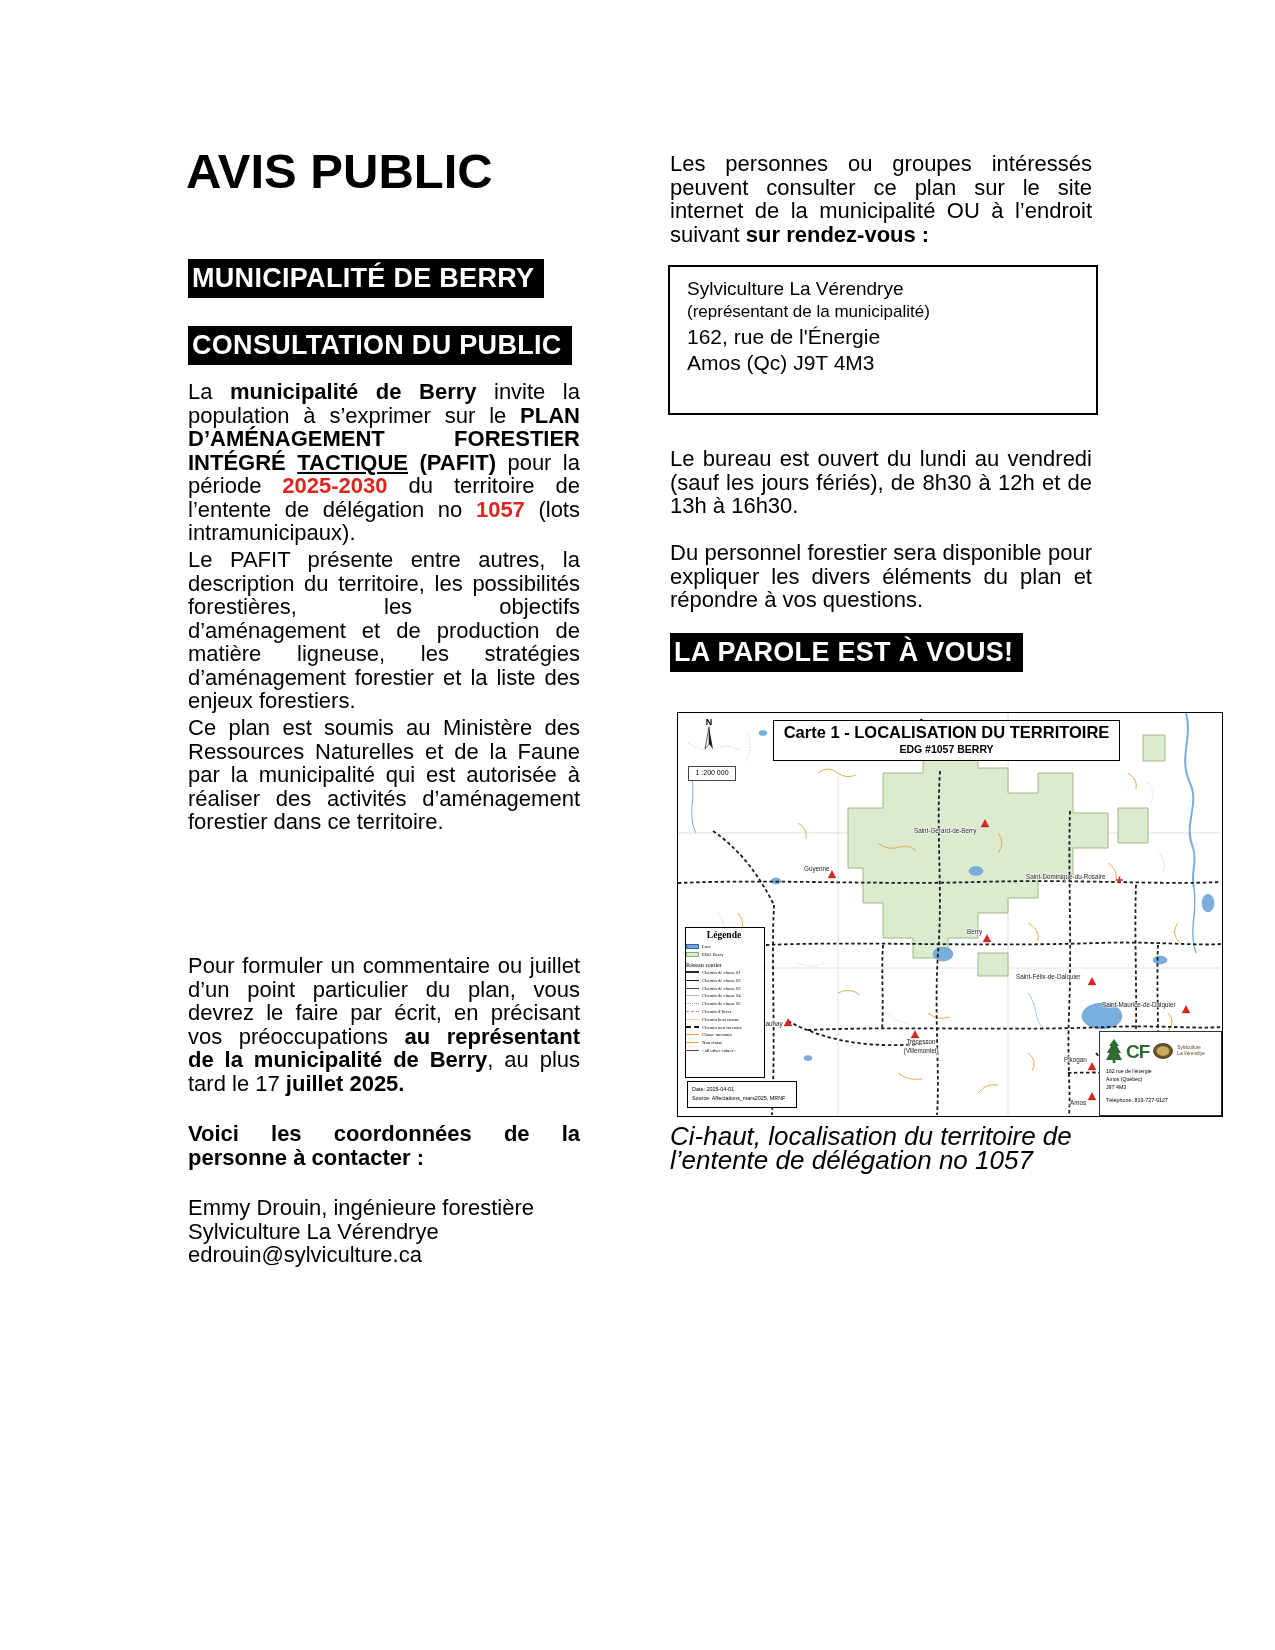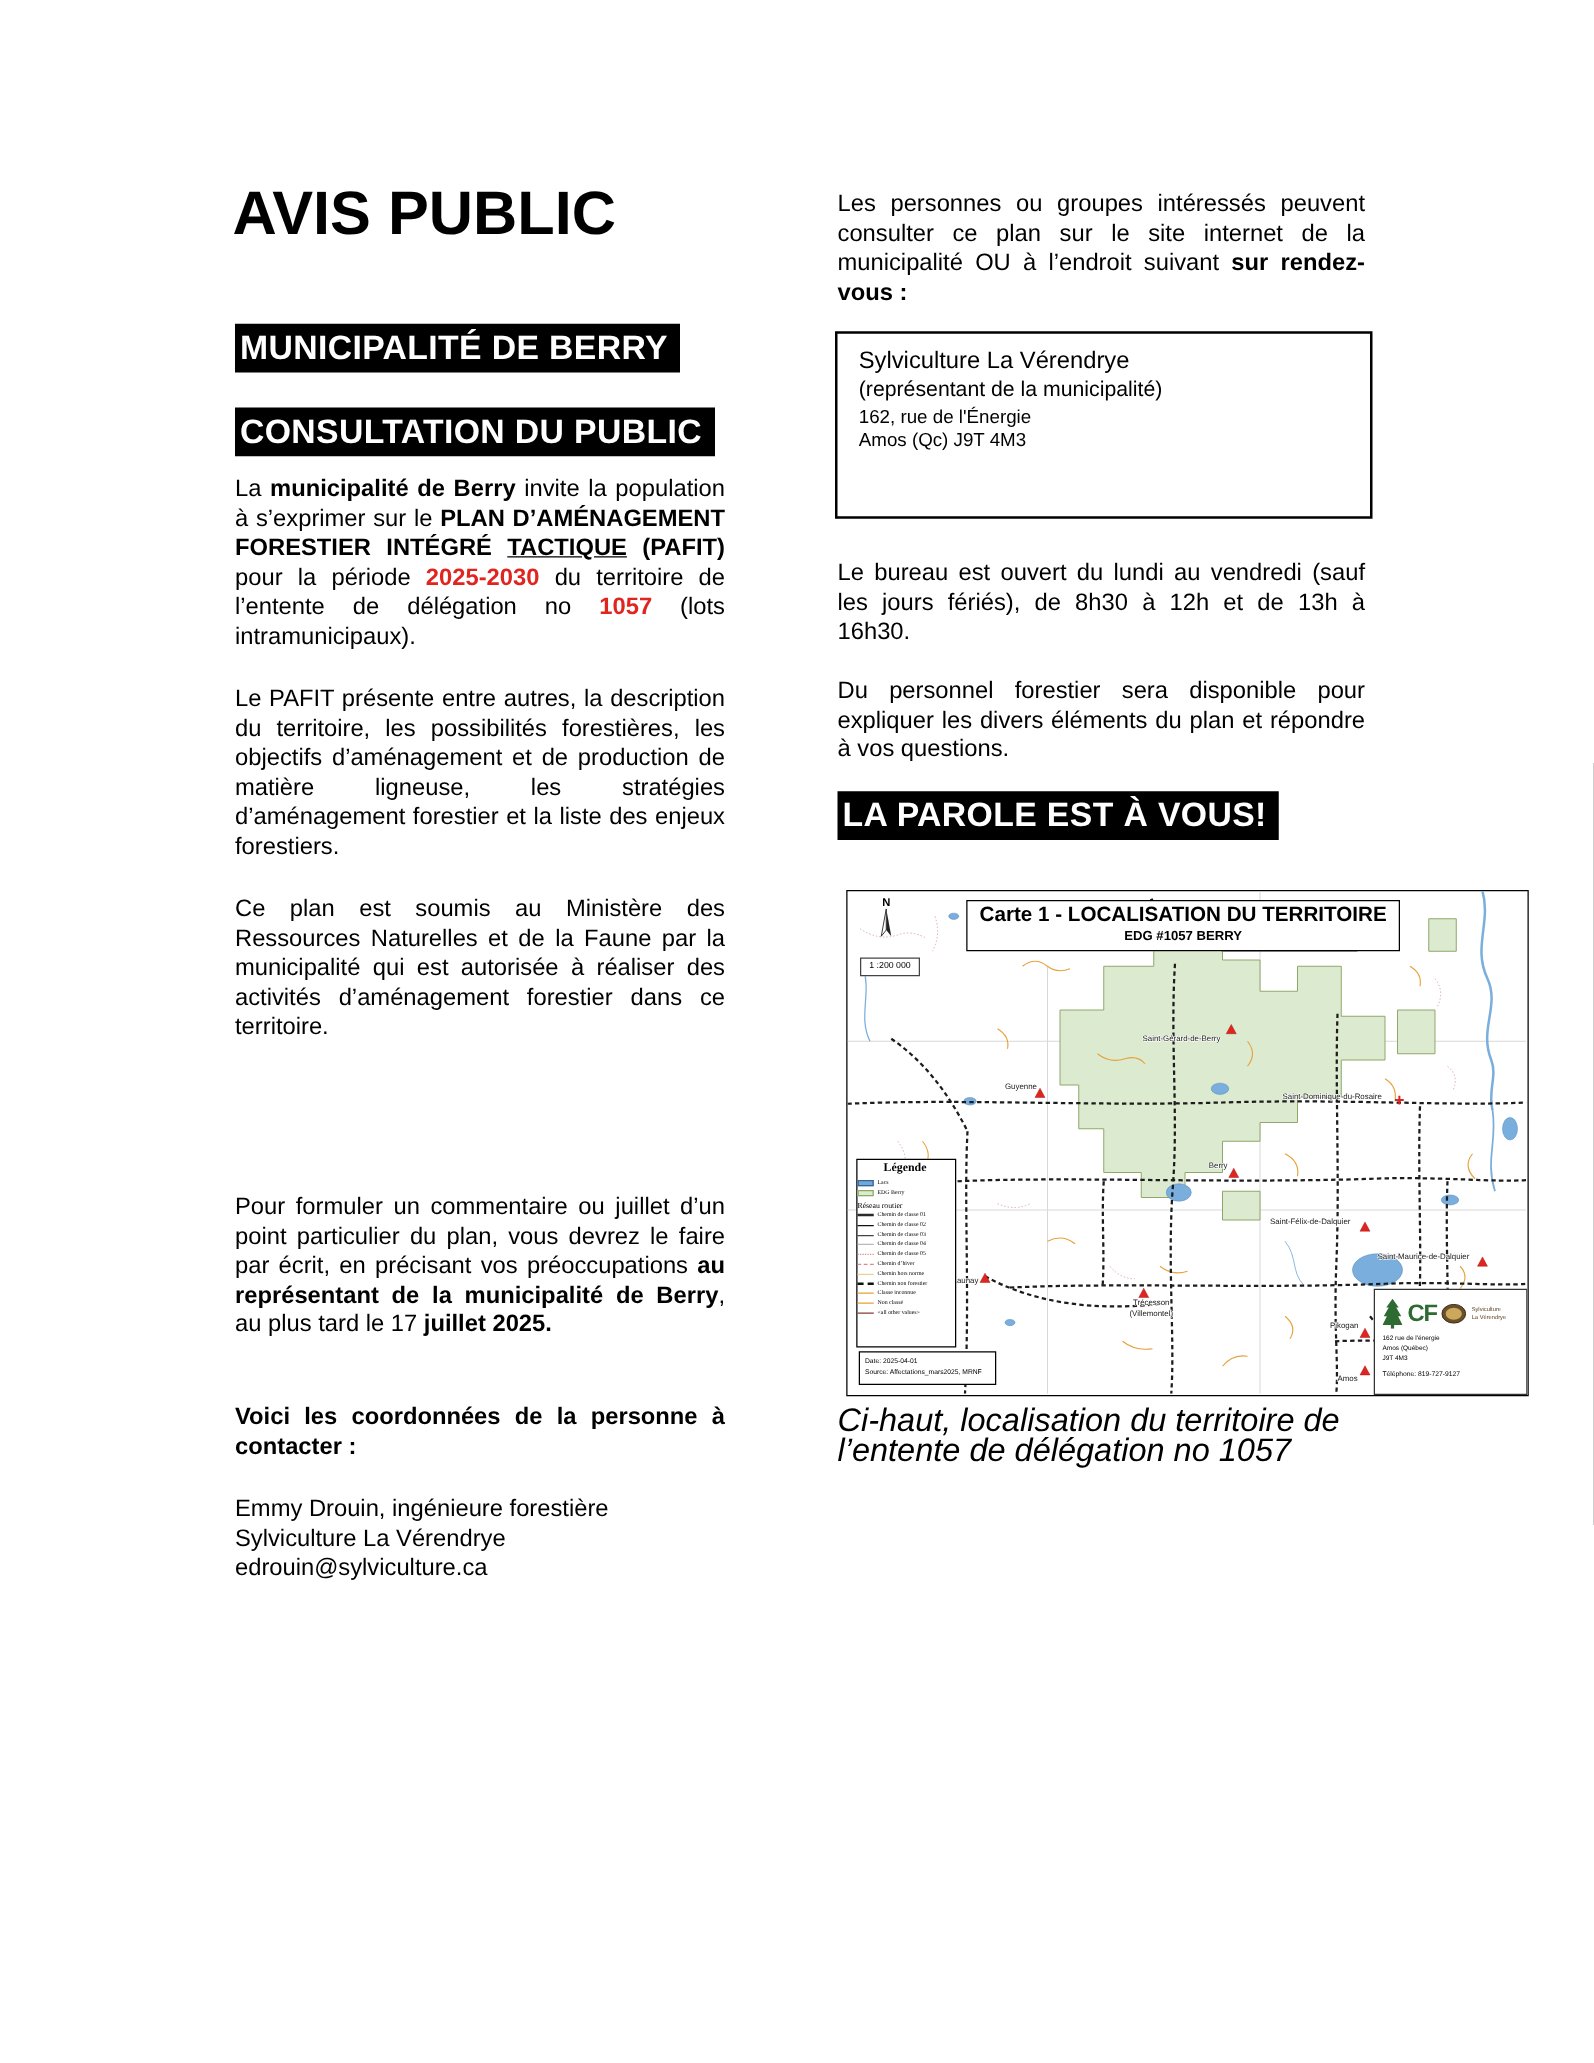--- a/index.html
+++ b/index.html
@@ -2,32 +2,32 @@
 <html><head>
 <meta charset="utf-8">
 <style>
   html,body{margin:0;padding:0;background:#888;}
   .page{position:relative;width:1275px;height:1650px;background:#fff;
         font-family:"Liberation Sans",sans-serif;color:#000;overflow:hidden;margin:0 auto;}
   .abs{position:absolute;}
   h1.title{margin:0;font-size:49px;font-weight:bold;letter-spacing:0;}
   .bar{display:inline-block;background:#000;color:#fff;font-weight:bold;
        font-size:27px;line-height:1.2;padding:3px 10px 4px 4px;letter-spacing:.3px;white-space:nowrap;}
-  p.body{margin:0;font-size:19px;line-height:23.5px;}
+  p.body{margin:0;font-size:22px;line-height:23.5px;}
   .j{text-align:justify;}
   .b{font-weight:bold;}
   .seg-n{font-weight:normal;}
   .seg-b{font-weight:bold;}
   .seg-bu{font-weight:bold;text-decoration:underline;}
   .seg-biu{font-weight:bold;font-style:italic;text-decoration:underline;}
   .seg-rb{font-weight:bold;color:#e02520;}
   .addrbox{border:2px solid #000;box-sizing:border-box;padding:11px 10px 12px 17px;}
   .addrbox .l1{font-size:19px;margin:0 0 2px;}
   .addrbox .l2{font-size:17px;margin:0 0 3px;}
-  .addrbox .l3{font-size:15px;margin:0 0 2px;}
+  .addrbox .l3{font-size:21px;margin:0 0 2px;}
 
   
   .map{position:absolute;border:1.6px solid #000;background:#fff;box-sizing:border-box;}
   .map svg.art{position:absolute;left:0;top:0;}
   .map-titlebox{position:absolute;left:95px;top:7px;width:347px;height:41px;border:1.6px solid #000;
                 background:#fff;text-align:center;box-sizing:border-box;}
   .map-title{font-size:16.5px;font-weight:bold;margin-top:2px;}
   .map-subtitle{font-size:10.5px;font-weight:bold;margin-top:1px;}
   .scalebox{position:absolute;left:10px;top:53px;width:46px;height:13px;border:1px solid #444;
             background:#fff;font-size:7px;text-align:center;line-height:12px;}

